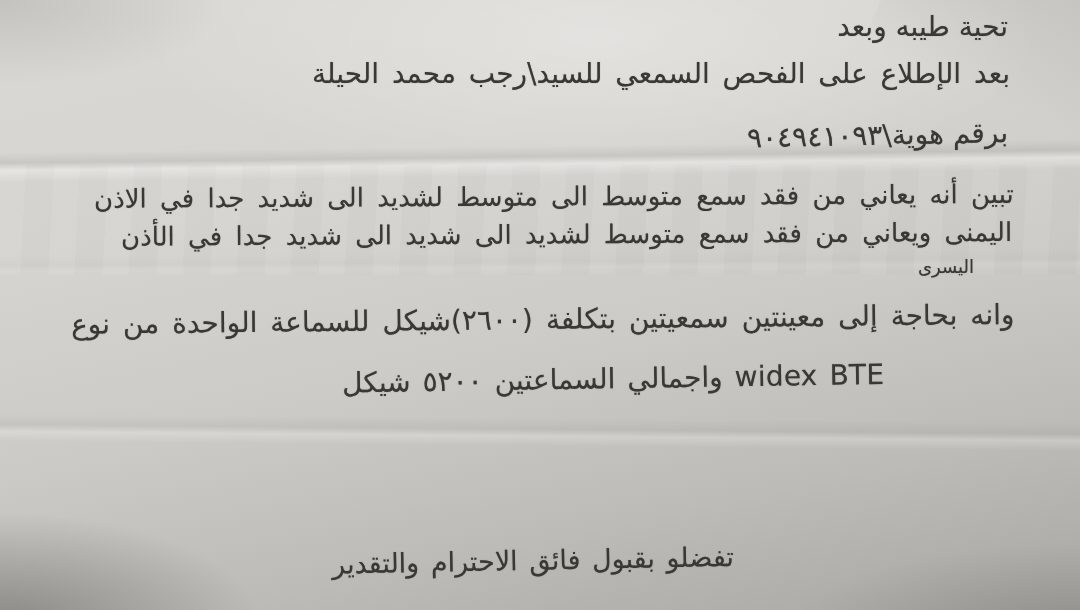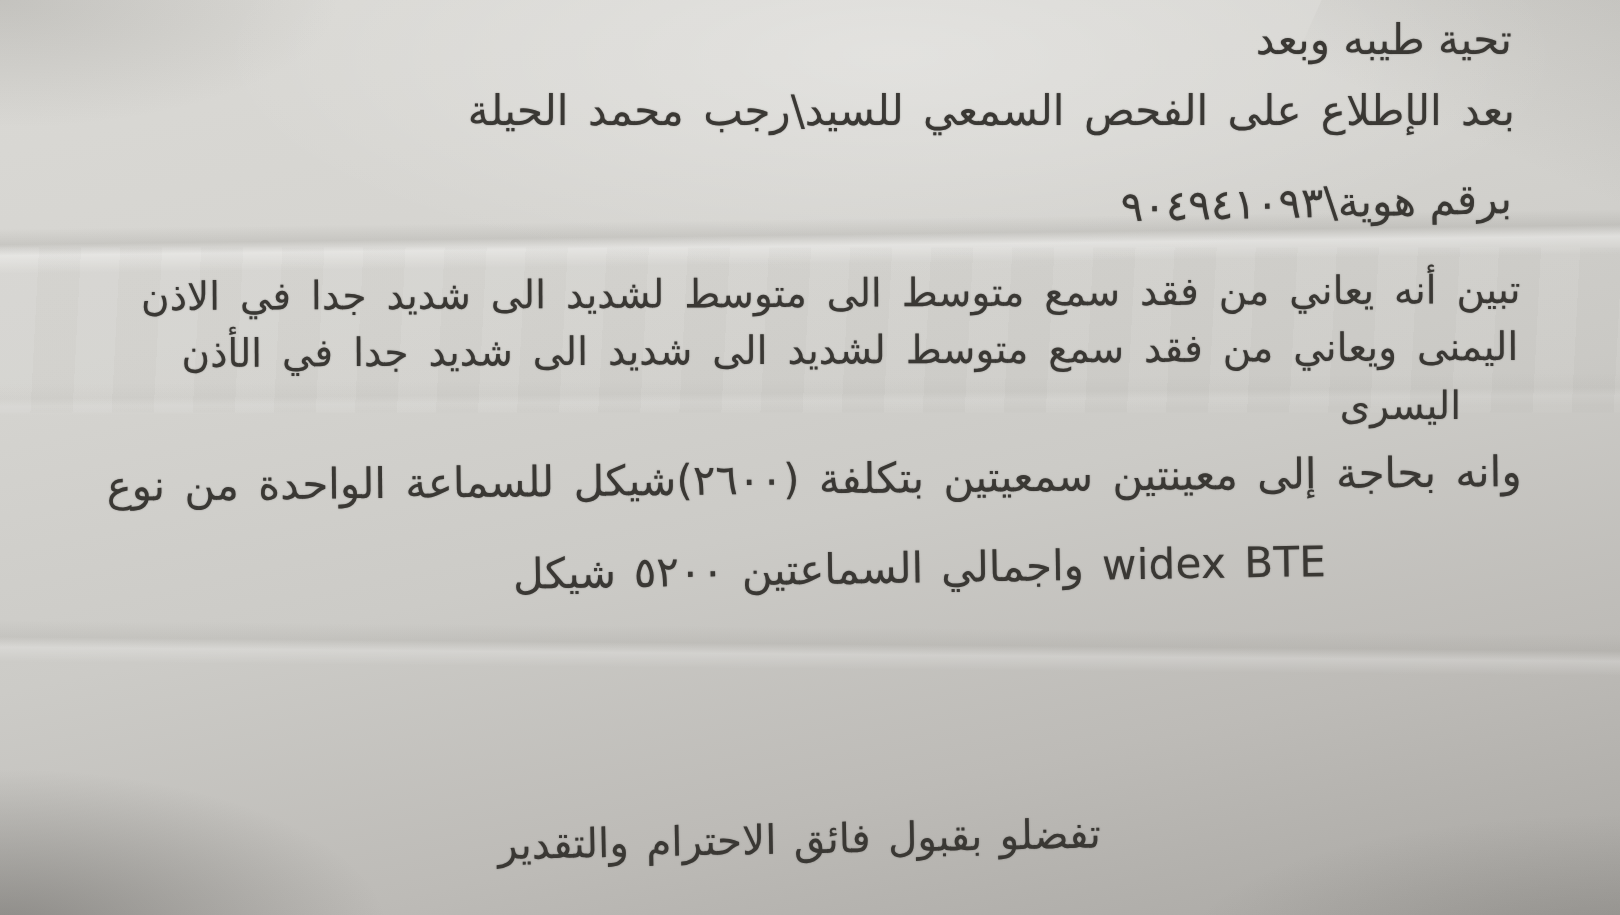--- a/index.html
+++ b/index.html
@@ -96,21 +96,21 @@
     white-space: nowrap;
     letter-spacing: 0.2px;
   }
 
   .l1 { top: 10px;  right: 72px;  font-size: 28px; }
   .l2 { top: 57px;  right: 70px;  font-size: 28px; word-spacing: 4px; }
   .l3 { top: 116px; right: 72px;  font-size: 28px; transform: rotate(-1.2deg); transform-origin: right center; }
   .l3 .id-digits { letter-spacing: 5px; margin-left: 4px; }
   .l4 { top: 179px; right: 66px;  font-size: 26px; word-spacing: 5px; transform: rotate(-0.3deg); transform-origin: right center; }
   .l5 { top: 217px; right: 68px;  font-size: 26px; word-spacing: 5px; transform: rotate(-0.3deg); transform-origin: right center; }
-  .l6 { top: 256px; right: 106px; font-size: 26px; }
+  .l6 { top: 256px; right: 106px; font-size: 18px; }
   .l7 { top: 298px; right: 66px;  font-size: 28px; word-spacing: 4px; transform: rotate(-0.6deg); transform-origin: right center; }
   .l8 { top: 358px; right: 196px; font-size: 28px; word-spacing: 3px; transform: rotate(-0.9deg); transform-origin: right center; }
   .l9 { top: 541px; right: 346px; font-size: 27px; word-spacing: 3px; transform: rotate(-1.1deg); transform-origin: right center; }
 </style>
 </head>
 <body>
 
 <div class="photo">
 
   <div class="crease crease-1"></div>

